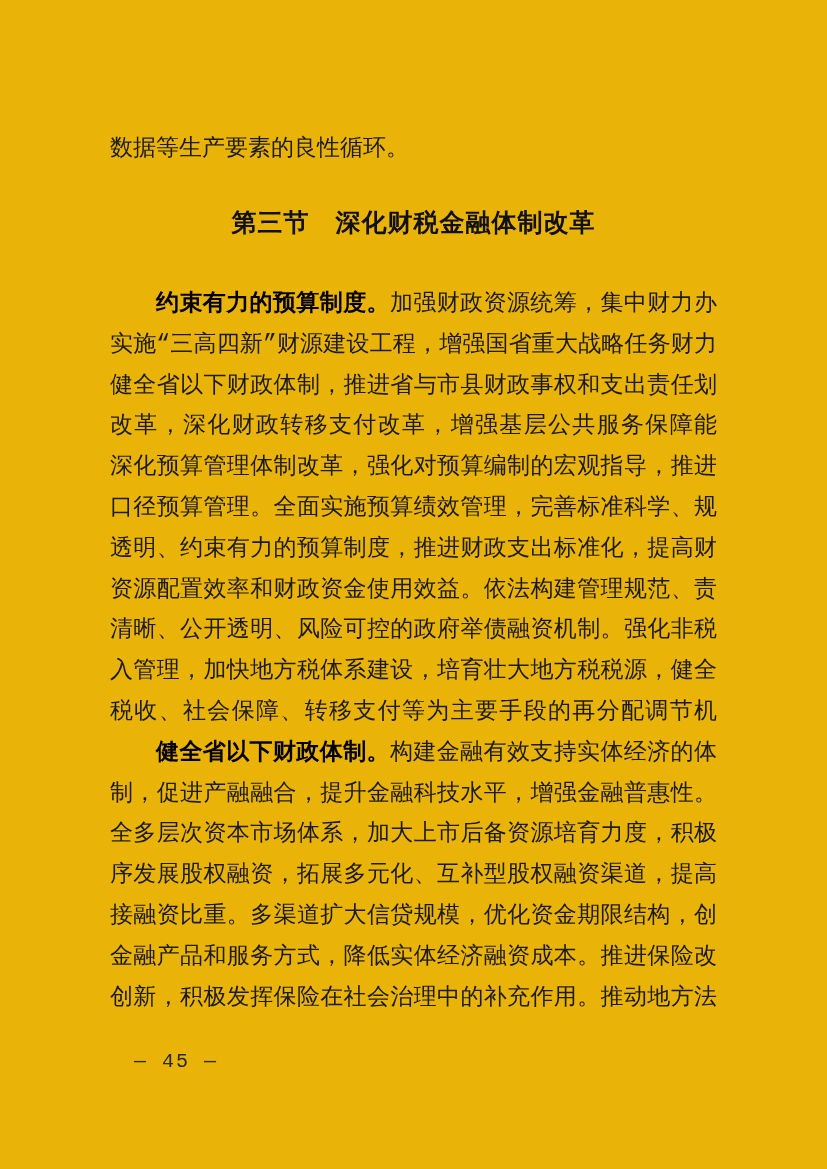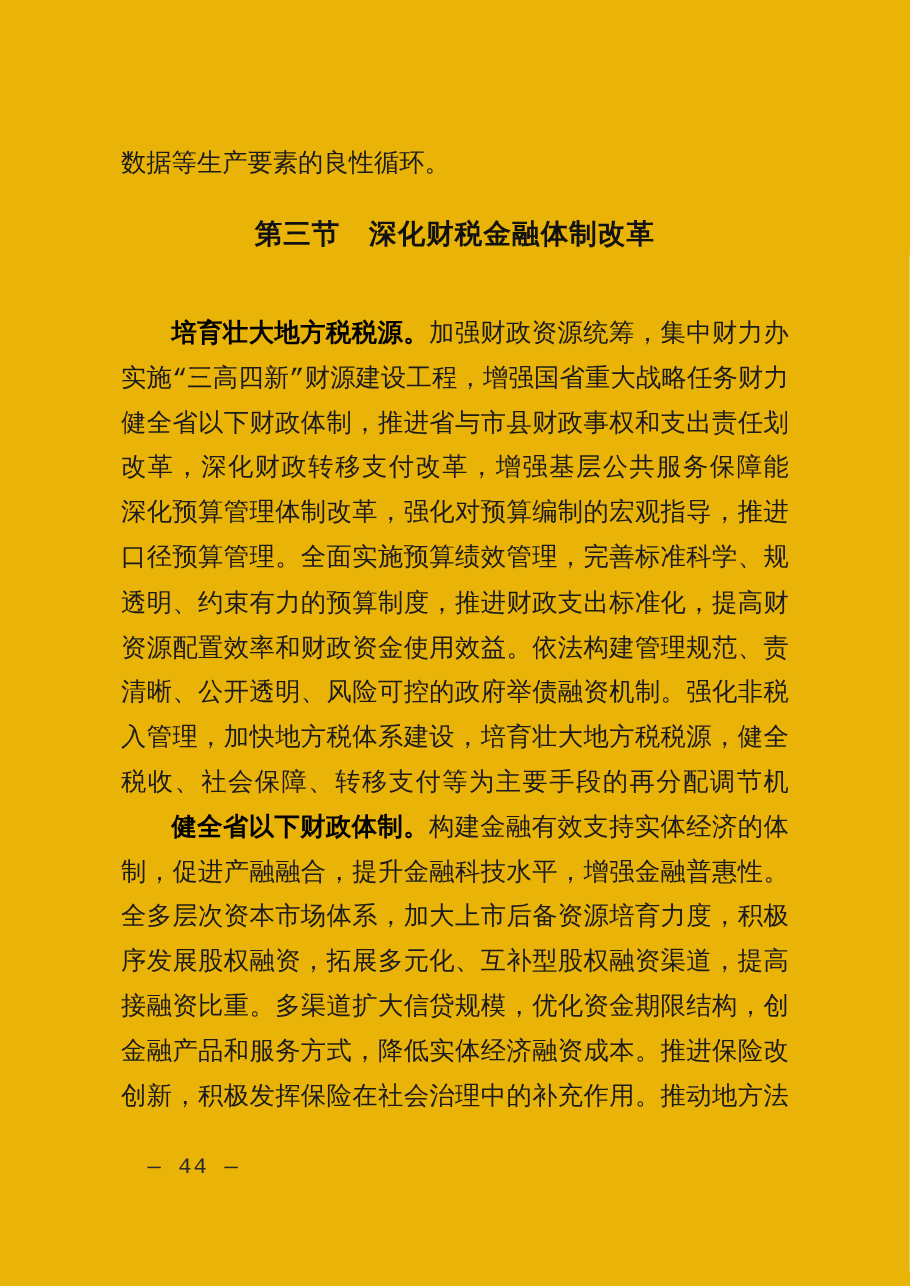--- a/index.html
+++ b/index.html
@@ -19,21 +19,21 @@
     top: 134px;
     width: 607px;
     font-size: 23px;
     line-height: 30px;
     text-align: left;
     white-space: nowrap;
   }
   .section-heading {
     position: absolute;
     left: 110px;
-    top: 196px;
+    top: 206px;
     width: 607px;
     font-size: 25px;
     font-weight: bold;
     text-align: center;
     letter-spacing: 1px;
     color: #111;
   }
   .body-text {
     position: absolute;
     left: 110px;
@@ -70,21 +70,21 @@
 <body>
 
 <div class="page">
 
   <div class="intro-line">数据等生产要素的良性循环。</div>
 
   <div class="section-heading">第三节　深化财税金融体制改革</div>
 
   <div class="body-text">
 
-    <div class="line first-line"><span class="lead-bold">培育壮大地方税税源。</span><span>加强财政资源统筹，集中财力办大事，</span></div>
+    <div class="line first-line"><span class="lead-bold">约束有力的预算制度。</span><span>加强财政资源统筹，集中财力办大事，</span></div>
 
     <div class="line">实施“三高四新”财源建设工程，增强国省重大战略任务财力保障。</div>
     <div class="line">健全省以下财政体制，推进省与市县财政事权和支出责任划分</div>
     <div class="line">改革，深化财政转移支付改革，增强基层公共服务保障能力。</div>
     <div class="line">深化预算管理体制改革，强化对预算编制的宏观指导，推进全</div>
     <div class="line">口径预算管理。全面实施预算绩效管理，完善标准科学、规范</div>
     <div class="line">透明、约束有力的预算制度，推进财政支出标准化，提高财政</div>
     <div class="line">资源配置效率和财政资金使用效益。依法构建管理规范、责任</div>
     <div class="line">清晰、公开透明、风险可控的政府举债融资机制。强化非税收</div>
     <div class="line">入管理，加快地方税体系建设，培育壮大地方税税源，健全以</div>
@@ -94,15 +94,15 @@
 
     <div class="line">制，促进产融融合，提升金融科技水平，增强金融普惠性。健</div>
     <div class="line">全多层次资本市场体系，加大上市后备资源培育力度，积极有</div>
     <div class="line">序发展股权融资，拓展多元化、互补型股权融资渠道，提高直</div>
     <div class="line">接融资比重。多渠道扩大信贷规模，优化资金期限结构，创新</div>
     <div class="line">金融产品和服务方式，降低实体经济融资成本。推进保险改革</div>
     <div class="line">创新，积极发挥保险在社会治理中的补充作用。推动地方法人</div>
 
   </div>
 
-  <div class="page-footer">— 44 —</div>
+  <div class="page-footer">— 45 —</div>
 
 </div>
 
 </body></html>

